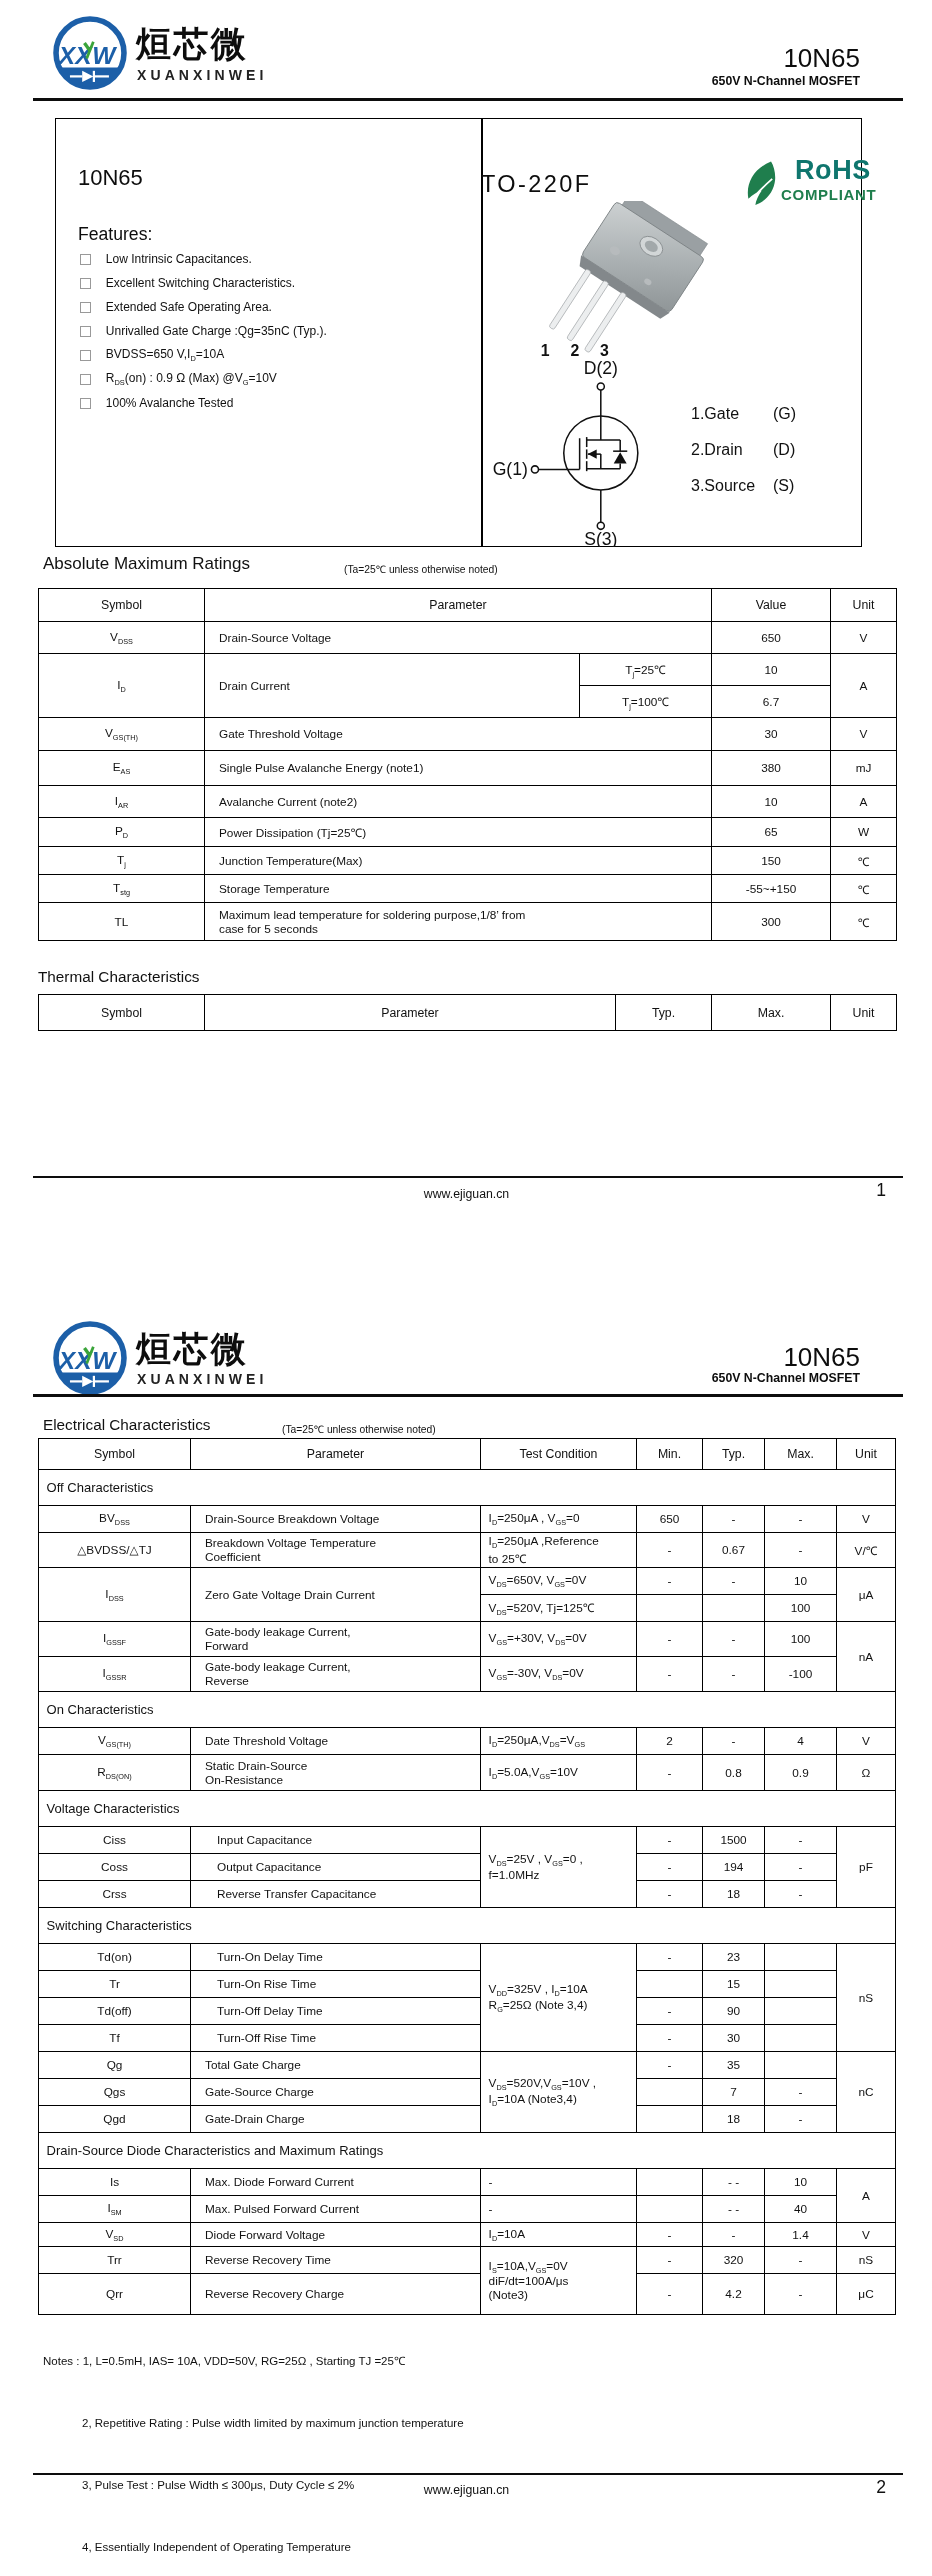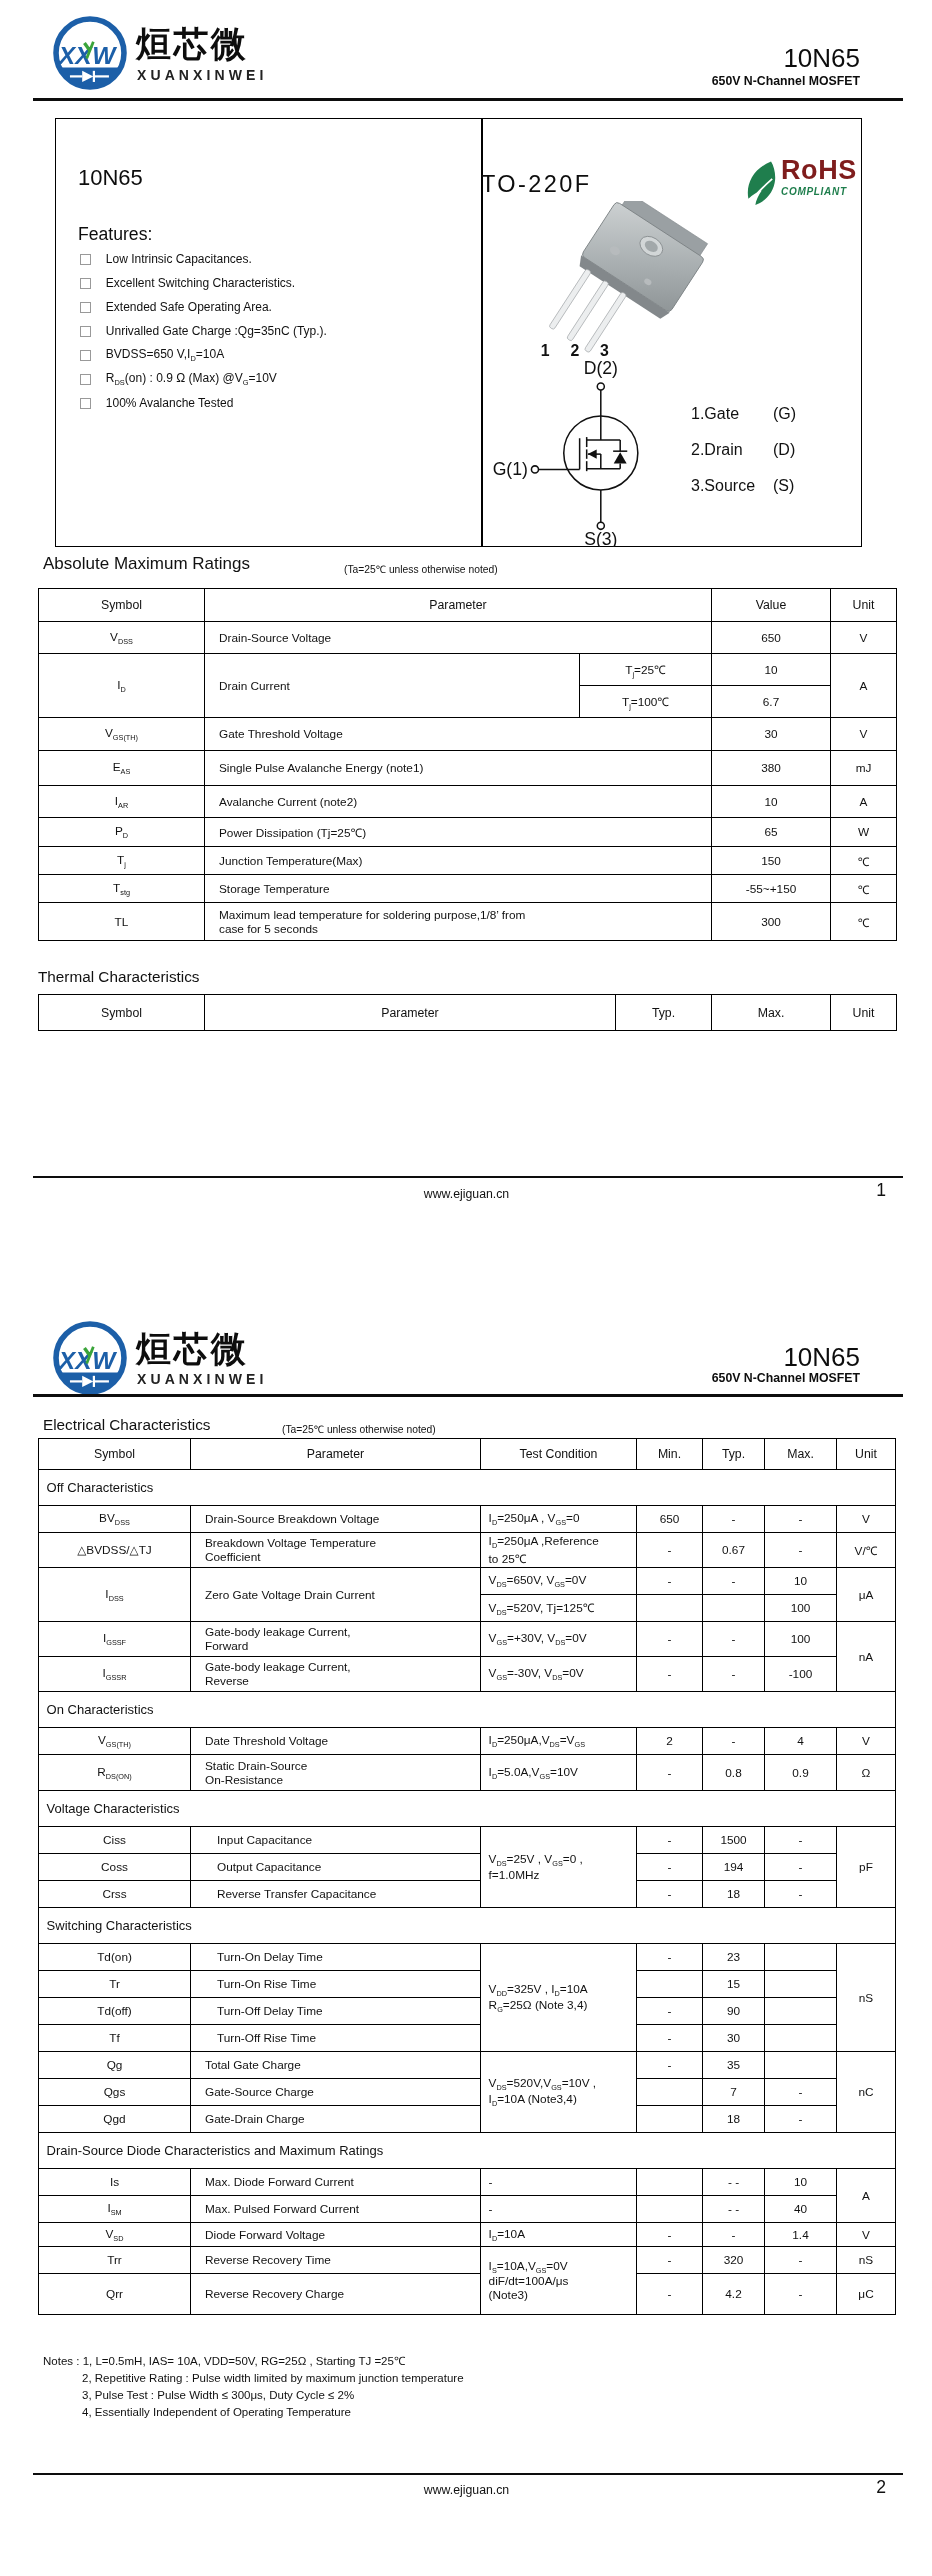--- a/index.html
+++ b/index.html
@@ -22,22 +22,22 @@
   .product-box { left:55px; top:118px; width:807px; height:429px; border:1.8px solid #000; }
   .pb-divider  { left:425px; top:0; bottom:0; width:1.8px; background:#000; }
   .pb-title { left:22px; top:46px; font-size:22px; color:#0d0d0d; }
   .feat-h   { left:22px; top:105px; font-size:17.6px; color:#0d0d0d; }
   .feat-list { left:23.5px; top:128px; width:376px; list-style:none; }
   .feat-list li { height:24px; display:flex; align-items:center; }
   .feat-box { width:11px; height:11px; border:1.2px solid #999; margin-right:15.3px; flex:0 0 auto; }
   .feat-text { font-size:12px; color:#111; }
   .pkg-name { left:425px; top:52px; width:380px; text-align:left; font-size:23.5px; letter-spacing:2.4px; color:#0d0d0d; }
   .rohs { left:686px; top:38px; width:123px; height:66px; }
-  .rohs-title { position:absolute; left:39px; top:-2.4px; font-size:27px; font-weight:800; color:#7f1d1d; letter-spacing:0.6px; }
-  .rohs-sub { position:absolute; left:39px; top:29px; font-size:10px; font-weight:800; color:#1f7e4d; letter-spacing:0.7px;font-style:italic; }
+  .rohs-title { position:absolute; left:53px; top:-2.4px; font-size:27px; font-weight:800; color:#0f766e; letter-spacing:0.6px; }
+  .rohs-sub { position:absolute; left:39px; top:29px; font-size:15px; font-weight:800; color:#1f7e4d; letter-spacing:0.7px; }
   .pinlist { left:635px; top:286px; }
   .pinlist .row { height:36px; display:flex; font-size:16px; color:#111; }
   .pinlist .nm { width:82px; }
   .pinlist .cd { width:41px; }
 
   
   .sec-title { font-size:17px; color:#111; }
   .sec-title-sm { font-size:15.3px; color:#111; }
   .sec-note { font-size:10.3px; color:#111; }
 
@@ -47,21 +47,21 @@
        font-size:11.8px; color:#111; text-align:center; vertical-align:middle; padding:1.2px 3.5px; overflow:hidden; }
   td.h { font-size:12.3px; }
   td.l { text-align:left; padding-left:14px; }
   td.cond { text-align:left; padding-left:7.6px; }
   td.ind { padding-left:26px; }
   .pre { white-space:pre-line; }
   td.secrow { text-align:left; padding-left:7.6px; font-size:13px; }
   sub { font-size:0.62em; line-height:1; }
 
   .notes { font-size:11.5px; line-height:17px; color:#111; }
-  .notes .n2 { padding-left:39px; }
+  .notes .n2 { padding-left:39px;margin-top:45px; }
   .foot-site { left:0; width:933px; text-align:center; font-size:12.3px; color:#111; }
   .foot-num  { right:47px; font-size:17.6px; color:#111; }
 </style>
 </head>
 <body>
 
 <div class="canvas">
 
   <div class="page" id="page1">
 

